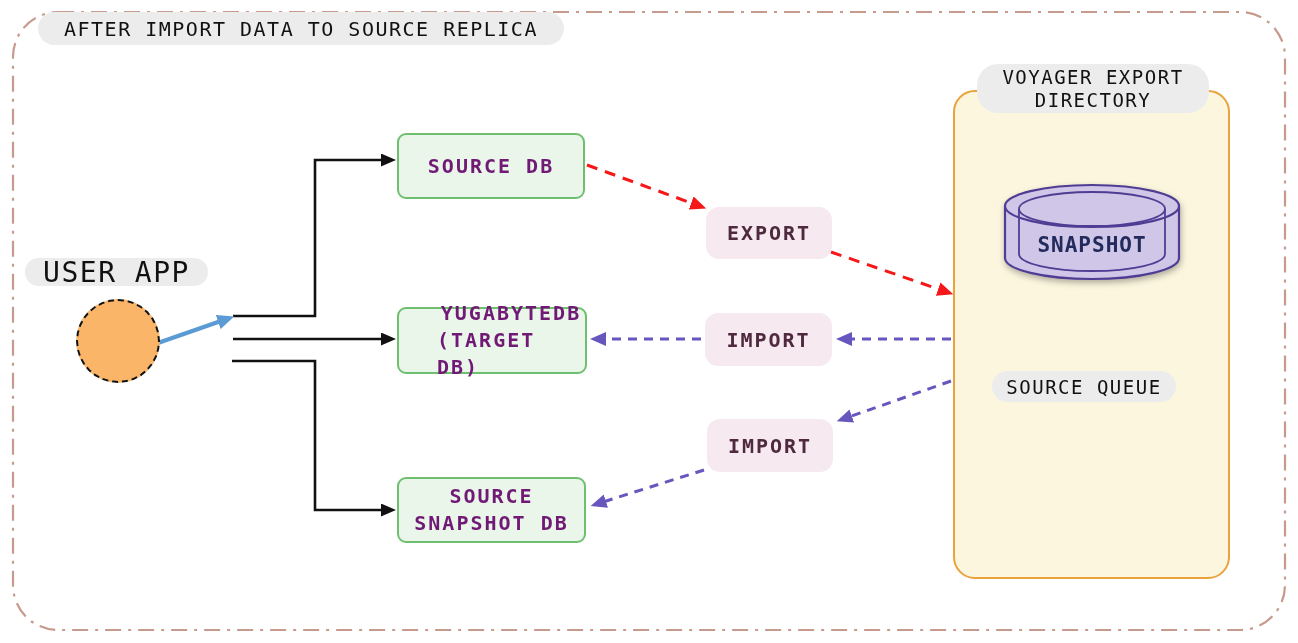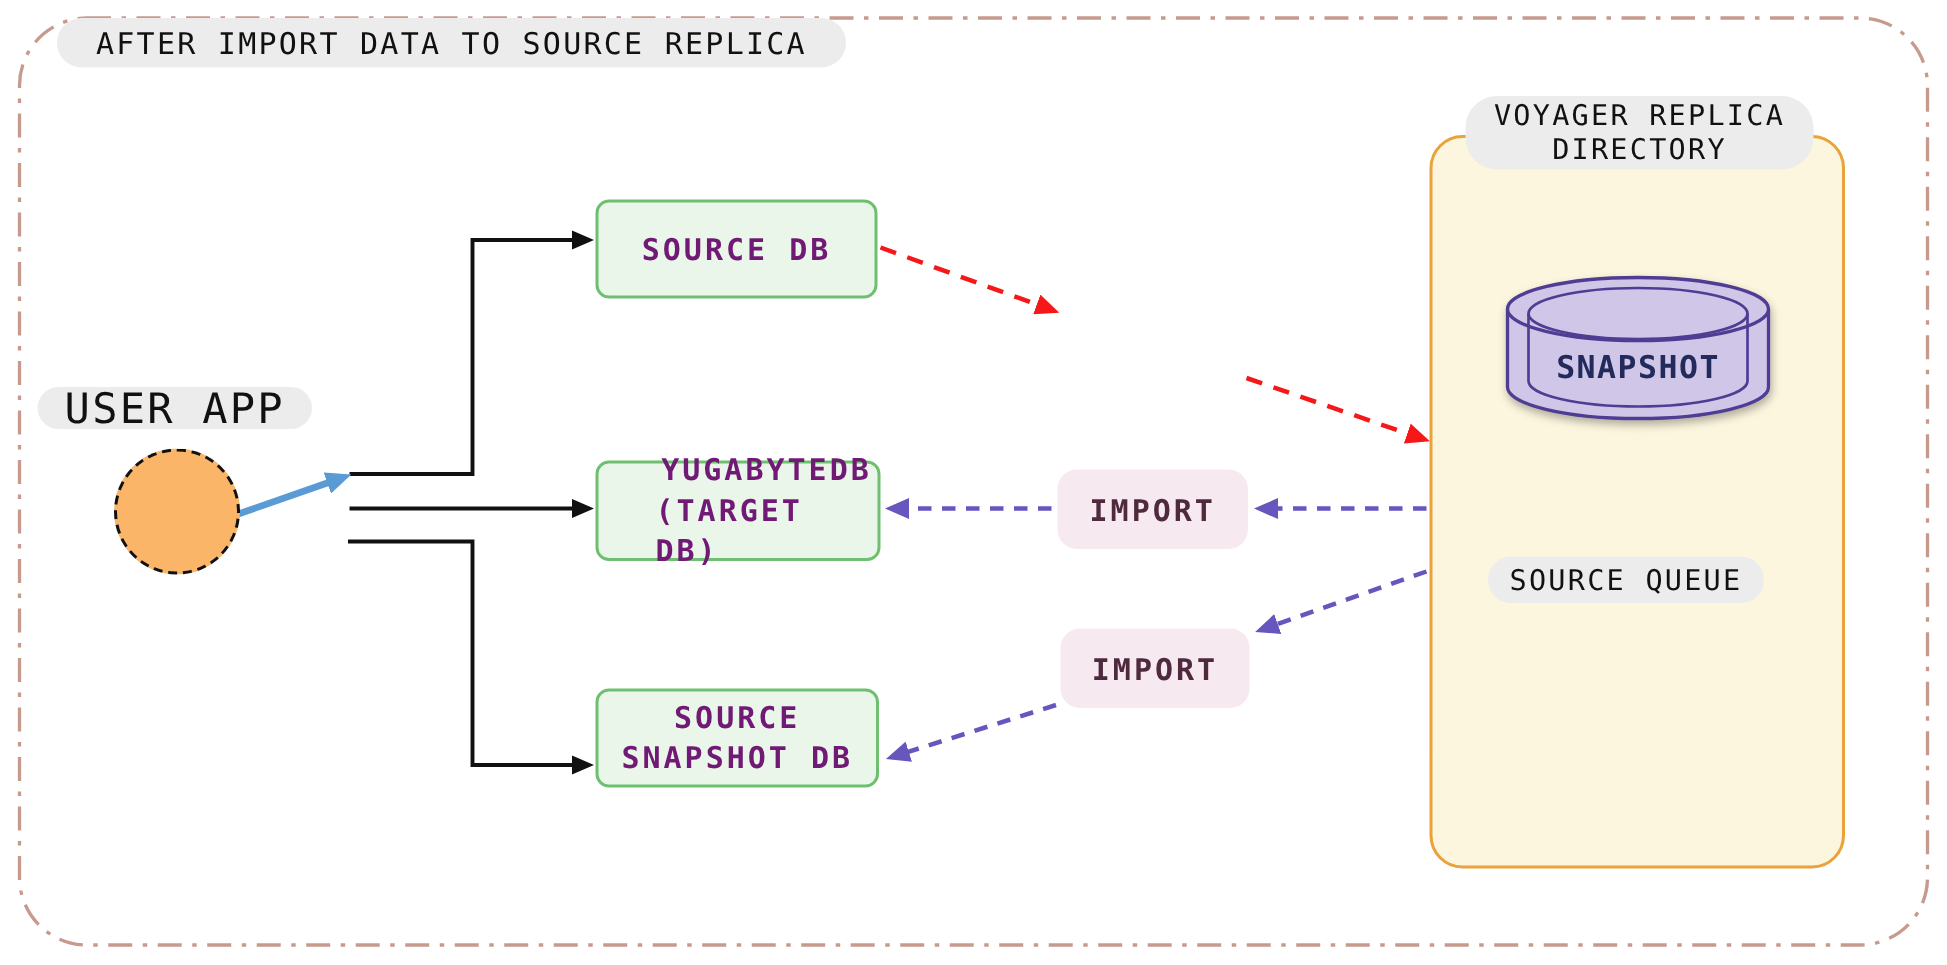--- a/index.html
+++ b/index.html
@@ -25,21 +25,21 @@
   }
 
   .green-box{
     position:absolute;background:var(--green-fill,#ebf6eb);
     border:2px solid var(--green-border,#6fbf70);border-radius:9px;box-sizing:border-box;
     display:flex;flex-direction:column;align-items:center;justify-content:center;
     font-weight:bold;font-size:20px;letter-spacing:2px;color:#701a75;line-height:27px;
   }
   .box-sourcedb{left:397px;top:133px;width:188px;height:66px;}
   .box-targetdb{left:397px;top:307px;width:190px;height:67px;padding-left:38px;}
-  .box-replicadb{left:397px;top:459px;width:189px;height:66px;}
+  .box-replicadb{left:397px;top:477px;width:189px;height:66px;}
 
   .pink-box{
     position:absolute;background:var(--pink-fill,#f6e9f0);border-radius:13px;
     display:flex;align-items:center;justify-content:center;
     font-weight:bold;font-size:20px;letter-spacing:2px;color:var(--pink-text,#4f2a3e);
   }
   .box-export{left:706px;top:207px;width:126px;height:52px;}
   .box-import1{left:705px;top:313px;width:127px;height:53px;}
   .box-import2{left:707px;top:419px;width:126px;height:53px;}
 
@@ -137,25 +137,26 @@
   <div class="green-box box-targetdb">
     <span>YUGABYTEDB</span>
     <span>(TARGET DB)</span>
   </div>
 
   <div class="green-box box-replicadb">
     <span>SOURCE</span>
     <span>SNAPSHOT DB</span>
   </div>
 
+  <div class="pink-box box-export">EXPORT</div>
   <div class="pink-box box-import1">IMPORT</div>
   <div class="pink-box box-import2">IMPORT</div>
 
   <div class="pill panel-pill">
-    <span>VOYAGER REPLICA</span>
+    <span>VOYAGER EXPORT</span>
     <span>DIRECTORY</span>
   </div>
 
   <svg class="cylsvg" viewBox="0 0 188 108">
     <g filter="url(#cylsoft)">
       <path class="cyl-shape" d="M7,27 V79 A87,21 0 0 0 181,79 V27"></path>
       <ellipse class="cyl-shape" cx="94" cy="27" rx="87" ry="21"></ellipse>
       <path class="cyl-inner" d="M21,30 V75 A73,17 0 0 0 167,75 V30"></path>
       <ellipse class="cyl-inner" cx="94" cy="30" rx="73" ry="17"></ellipse>
     </g>

